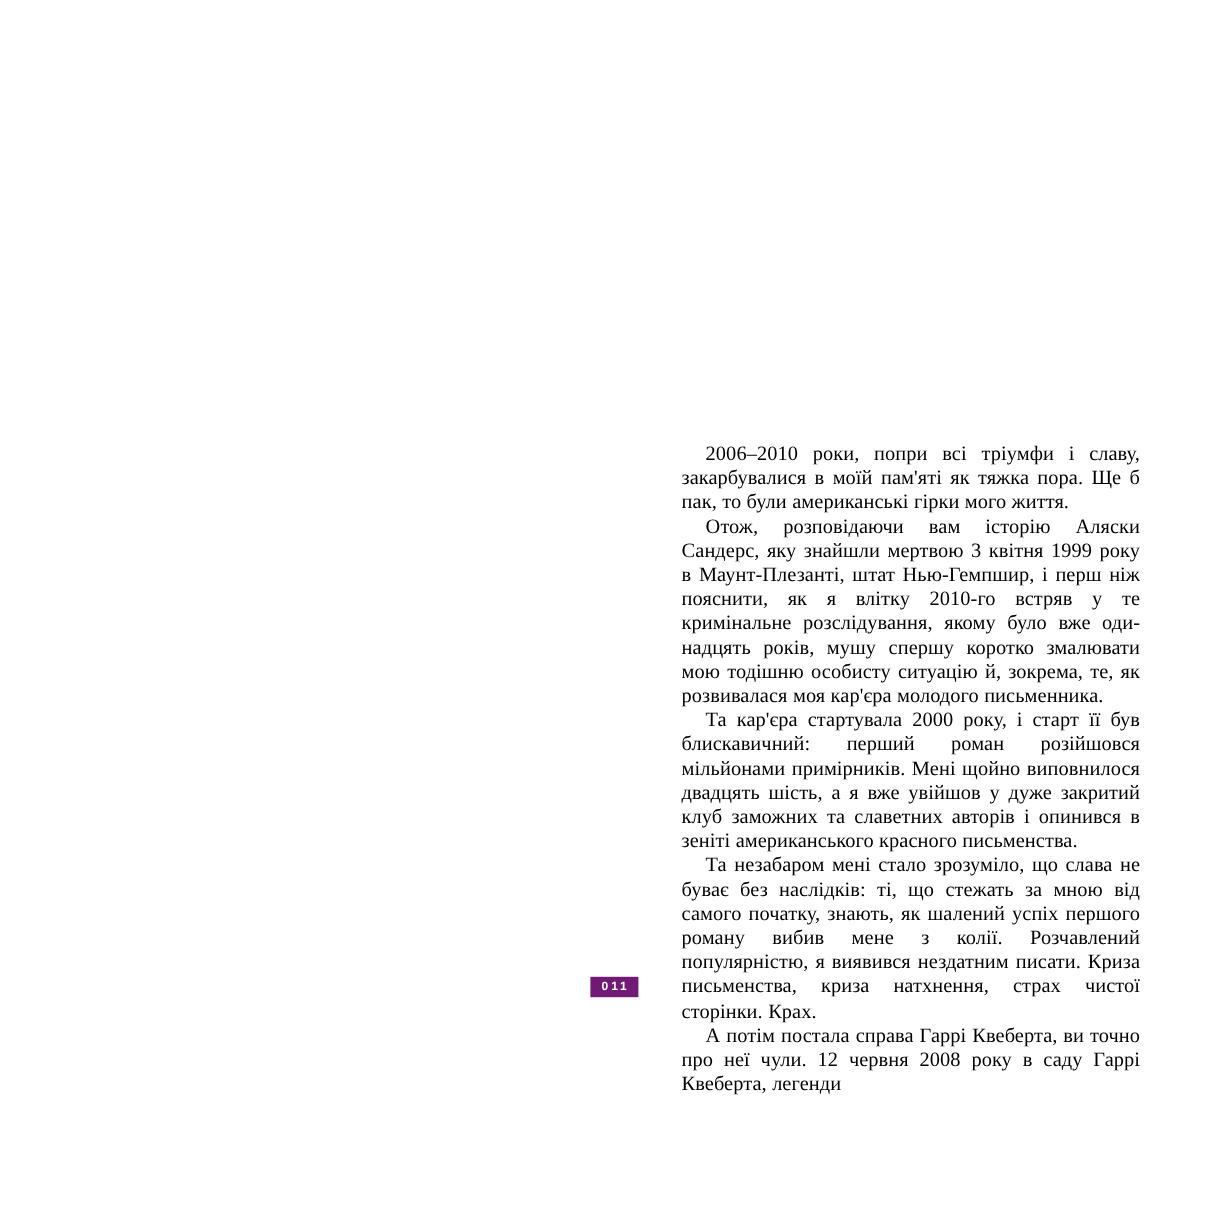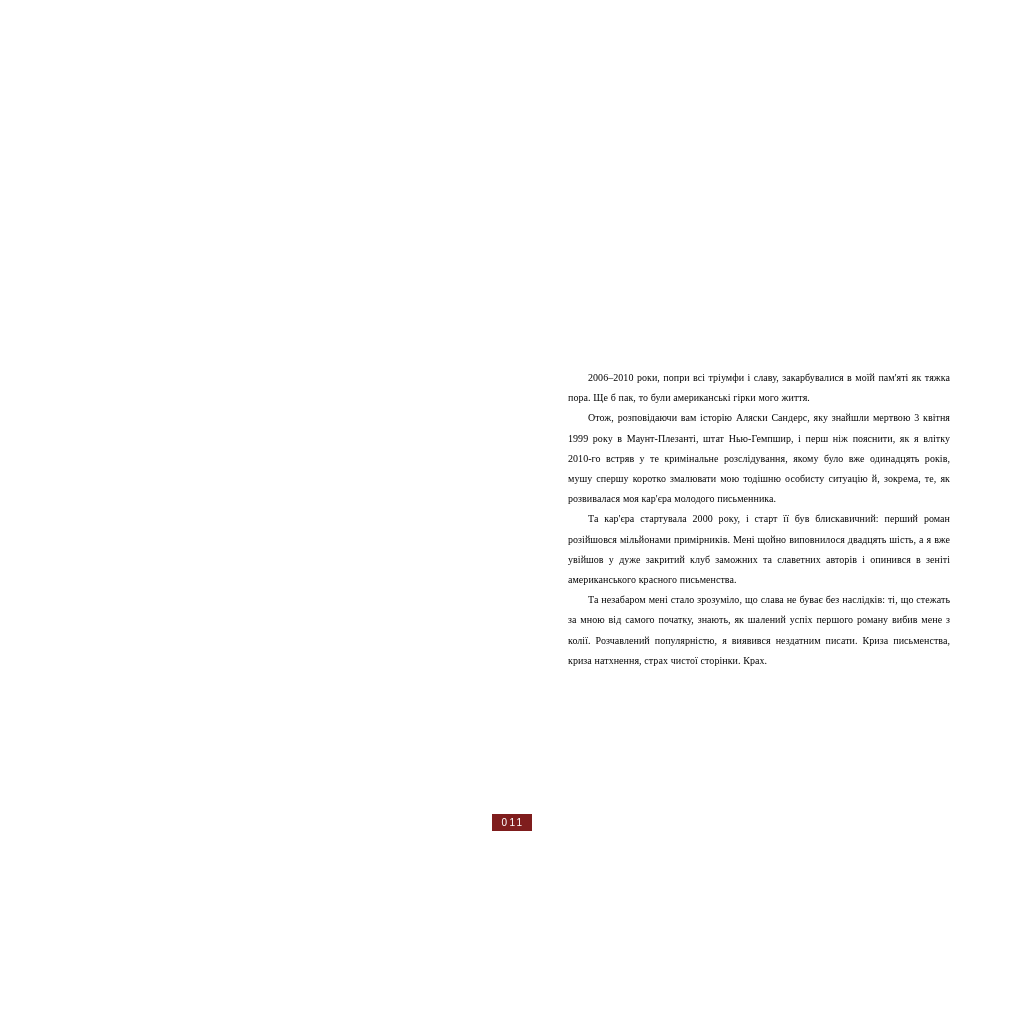--- a/index.html
+++ b/index.html
@@ -27,21 +27,21 @@
 
   .text-block {
     position: absolute;
     left: 568px;
     top: 368px;
     width: 382px;
   }
 
   .text-block p {
     margin: 0;
-    font-size: 10px;
+    font-size: 17px;
     line-height: 20.2px;
     text-align: justify;
     text-indent: 20px;
     letter-spacing: 0.05px;
     word-spacing: 0.2px;
     hyphens: manual;
   }
 
   .text-block p.first {
     text-indent: 20px;
@@ -50,39 +50,40 @@
   .folio {
     position: absolute;
     left: 0;
     top: 812px;
     width: 1024px;
     text-align: center;
   }
 
   .folio-box {
     display: inline-block;
-    background: #7f1d1d;
+    background: #701a75;
     color: #ffffff;
     font-family: "Liberation Sans", sans-serif;
     font-size: 10px;
-    font-weight: normal;
+    font-weight: bold;
     letter-spacing: 2.4px;
     padding: 3px 7px 3px 9px;
     line-height: 11px;
   }
 </style>
 </head>
 <body>
 
 <div class="page">
 
   <div class="text-block">
     <p class="first">2006–2010 роки, попри всі тріумфи і славу, закарбували­ся в моїй пам'яті як тяжка пора. Ще б пак, то були амери­канські гірки мого життя.</p>
     <p>Отож, розповідаючи вам історію Аляски Сандерс, яку знайшли мертвою 3 квітня 1999 року в Маунт-Плезанті, штат Нью-Гемпшир, і перш ніж пояснити, як я влітку 2010-го встряв у те кримінальне розслідування, якому було вже оди­надцять років, мушу спершу коротко змалювати мою тодіш­ню особисту ситуацію й, зокрема, те, як розвивалася моя кар'єра молодого письменника.</p>
     <p>Та кар'єра стартувала 2000 року, і старт її був блиска­вичний: перший роман розійшовся мільйонами примірни­ків. Мені щойно виповнилося двадцять шість, а я вже увій­шов у дуже закритий клуб заможних та славетних авторів і опинився в зеніті американського красного письменства.</p>
     <p>Та незабаром мені стало зрозуміло, що слава не буває без наслідків: ті, що стежать за мною від самого початку, знають, як шалений успіх першого роману вибив мене з колії. Розчав­лений популярністю, я виявився нездатним писати. Криза письменства, криза натхнення, страх чистої сторінки. Крах.</p>
+    <p>А потім постала справа Гаррі Квеберта, ви точно про неї чули. 12 червня 2008 року в саду Гаррі Квеберта, легенди</p>
   </div>
 
   <div class="folio">
     <span class="folio-box">011</span>
   </div>
 
 </div>
 
 </body></html>

